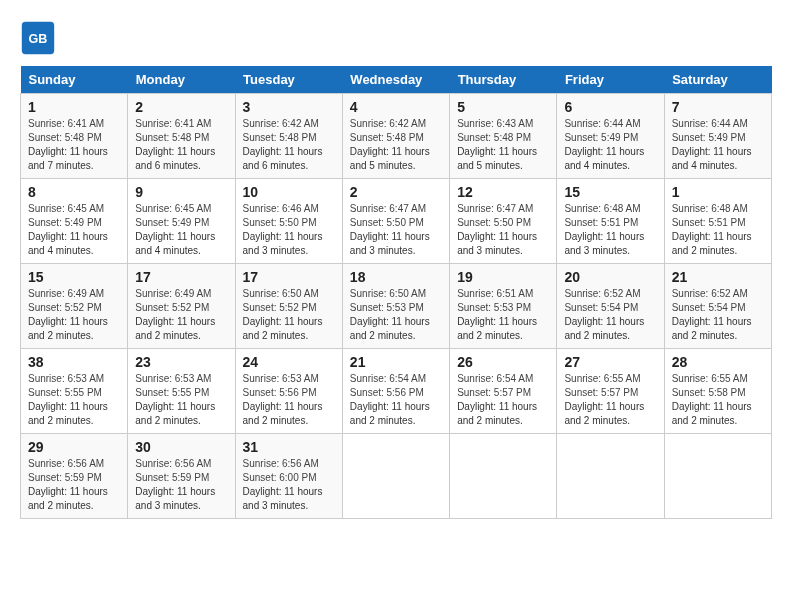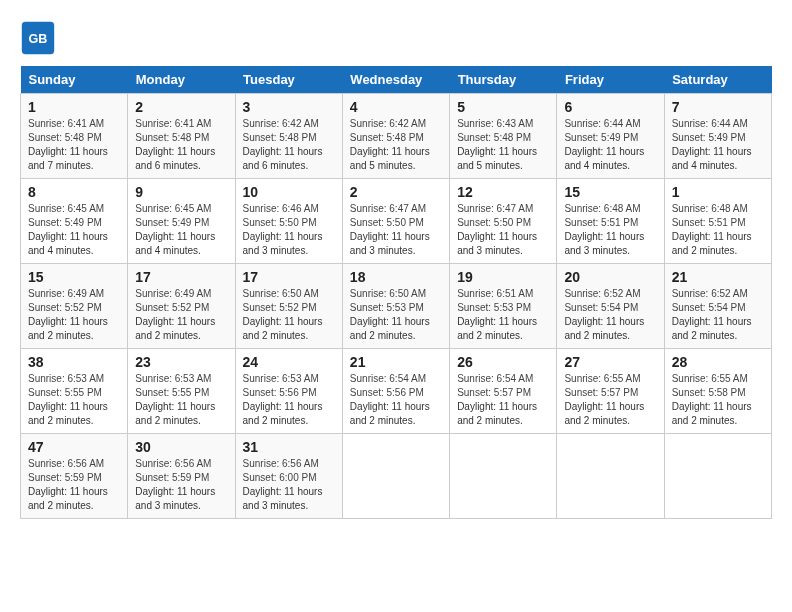--- a/index.html
+++ b/index.html
@@ -236,21 +236,21 @@
           <span class="day-num">27</span>
           <div class="day-info">Sunrise: 6:55 AM<br>Sunset: 5:57 PM<br><span style="color: rgb(51, 51, 51);">Daylight: 11 hours and 2 minutes.</span></div>
         </td>
         <td>
           <span class="day-num">28</span>
           <div class="day-info">Sunrise: 6:55 AM<br>Sunset: 5:58 PM<br><span style="color: rgb(51, 51, 51);">Daylight: 11 hours and 2 minutes.</span></div>
         </td>
       </tr>
       <tr>
         <td>
-          <span class="day-num">47</span>
+          <span class="day-num">29</span>
           <div class="day-info">Sunrise: 6:56 AM<br>Sunset: 5:59 PM<br><span style="color: rgb(51, 51, 51);">Daylight: 11 hours and 2 minutes.</span></div>
         </td>
         <td>
           <span class="day-num">30</span>
           <div class="day-info">Sunrise: 6:56 AM<br>Sunset: 5:59 PM<br><span style="color: rgb(51, 51, 51);">Daylight: 11 hours and 3 minutes.</span></div>
         </td>
         <td>
           <span class="day-num">31</span>
           <div class="day-info">Sunrise: 6:56 AM<br>Sunset: 6:00 PM<br><span style="color: rgb(51, 51, 51);">Daylight: 11 hours and 3 minutes.</span></div>
         </td>

